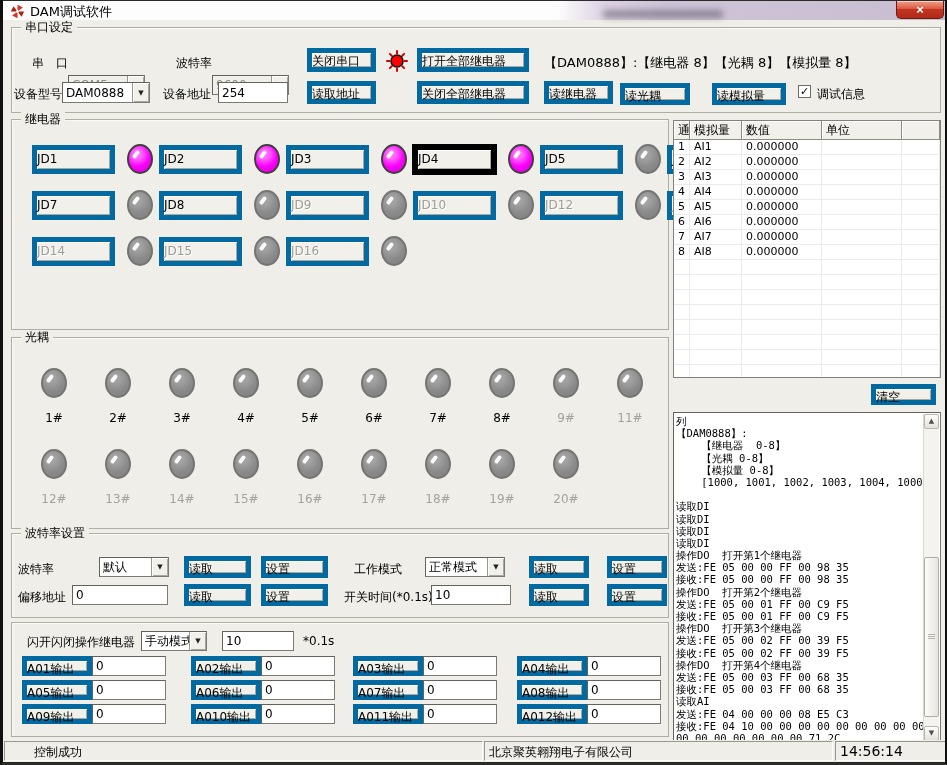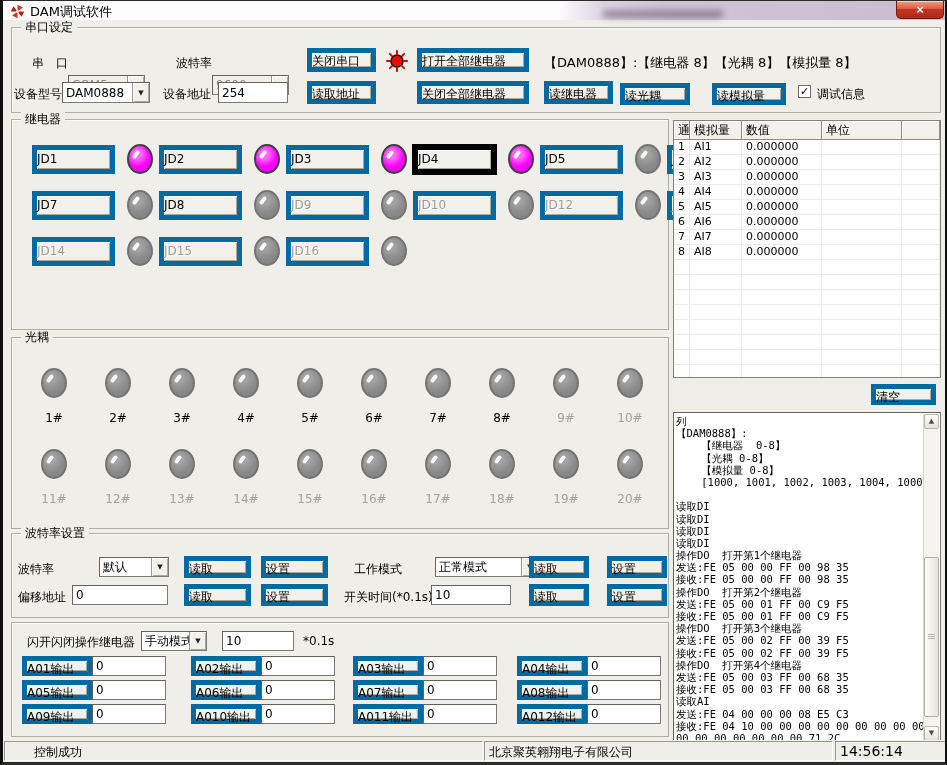--- a/index.html
+++ b/index.html
@@ -288,24 +288,20 @@
         <div class="opto-cell">
           <span class="led off"></span>
           <span class="opto-label lbl">8#</span>
         </div>
         <div class="opto-cell">
           <span class="led off"></span>
           <span class="opto-label lbl dim">9#</span>
         </div>
         <div class="opto-cell">
           <span class="led off"></span>
-          <span class="opto-label lbl dim">10#</span>
-        </div>
-        <div class="opto-cell">
-          <span class="led off"></span>
           <span class="opto-label lbl dim">11#</span>
         </div>
         <div class="opto-cell">
           <span class="led off"></span>
           <span class="opto-label lbl dim">12#</span>
         </div>
         <div class="opto-cell">
           <span class="led off"></span>
           <span class="opto-label lbl dim">13#</span>
         </div>
@@ -347,21 +343,21 @@
     <div class="combo abs" style="left:87px;top:23px;width:70px;height:20px;">
       <span class="combo-text">默认</span>
       <span class="combo-arrow">
           <i>▼</i>
         </span>
     </div>
     <button class="btn abs" style="left:172px;top:22px;width:67px;height:22px;">读取</button>
     <button class="btn abs" style="left:249px;top:22px;width:67px;height:22px;">设置</button>
 
     <span class="lbl abs" style="left:342px;top:27px;">工作模式</span>
-    <div class="combo abs" style="left:423px;top:23px;width:104px;height:20px;">
+    <div class="combo abs" style="left:413px;top:23px;width:80px;height:20px;">
       <span class="combo-text">正常模式</span>
       <span class="combo-arrow">
           <i>▼</i>
         </span>
     </div>
     <button class="btn abs" style="left:517px;top:22px;width:60px;height:22px;">读取</button>
     <button class="btn abs" style="left:595px;top:22px;width:60px;height:22px;">设置</button>
 
     <span class="lbl abs" style="left:6px;top:55px;font-family:Liberation Serif, serif;">偏移地址</span>
     <input class="input abs" style="left: 60px; top: 51px; width: 96px; height: 20px;" value="0">

